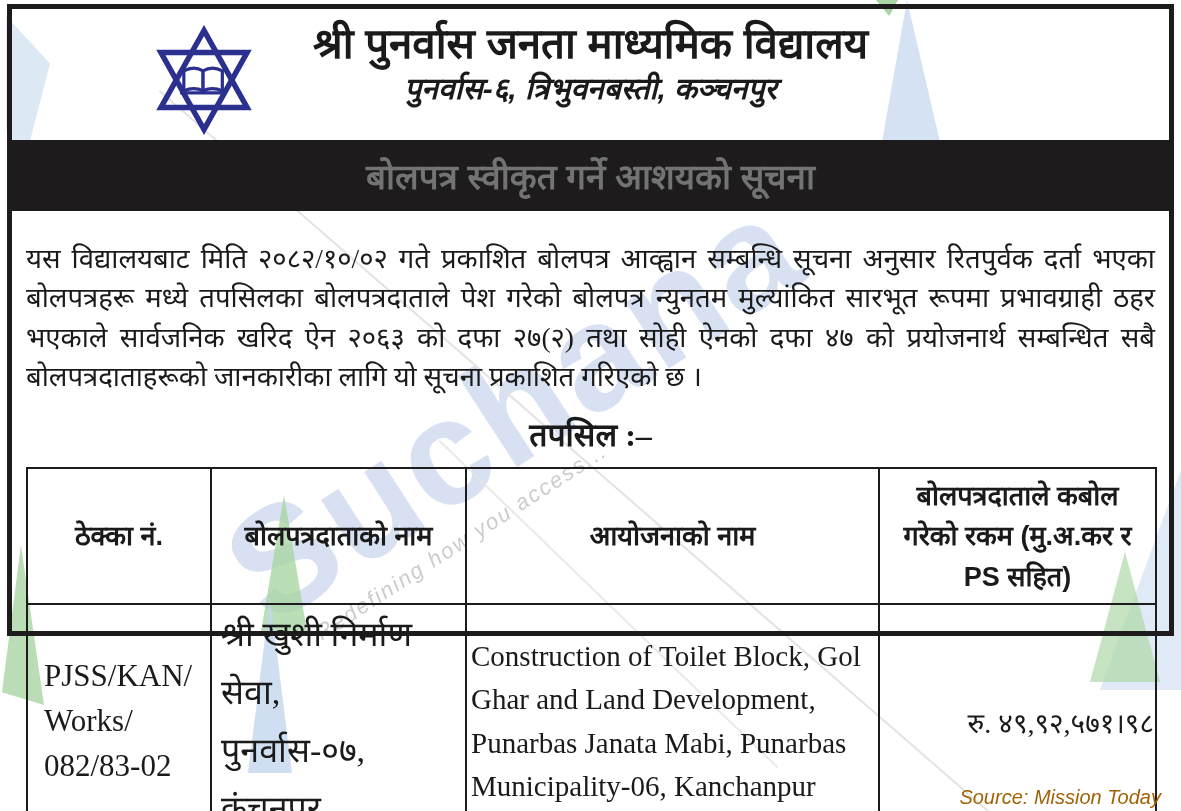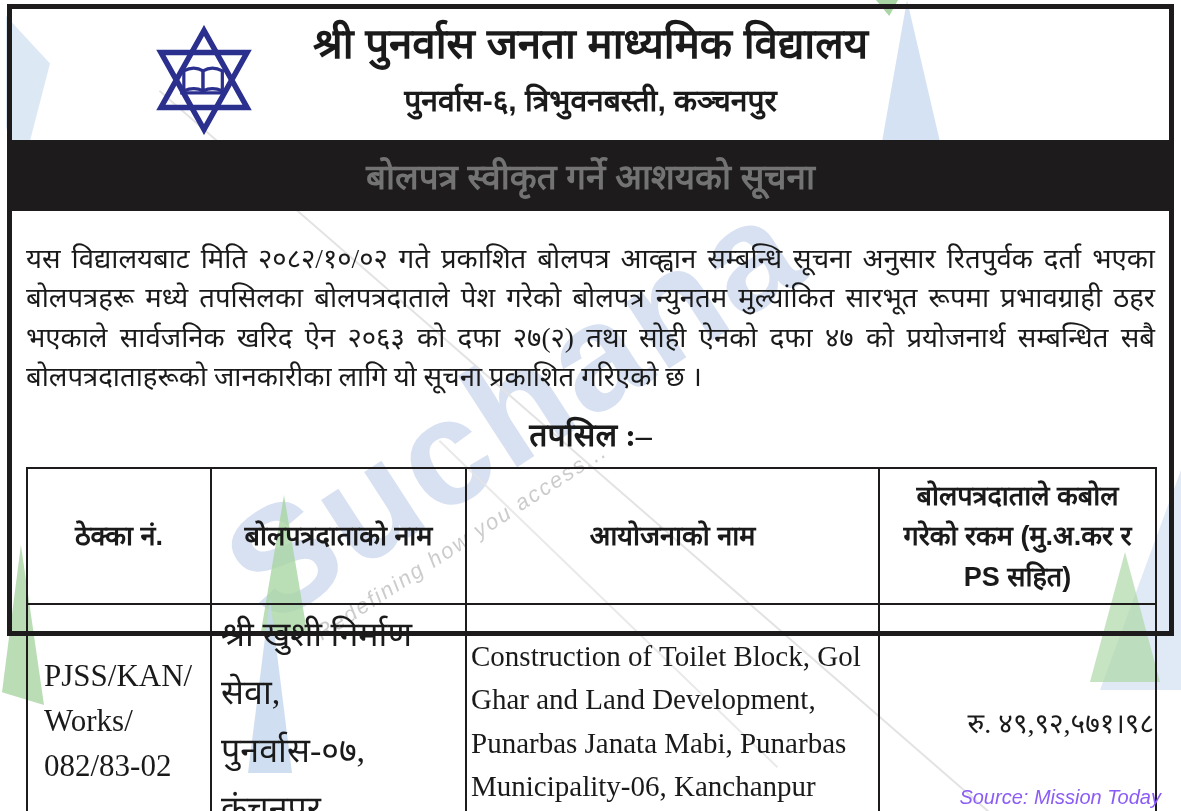--- a/index.html
+++ b/index.html
@@ -41,21 +41,21 @@
   .wm-lineB{left:440px;top:440px;width:470px;transform:rotate(44deg);opacity:.8;}
   
   .doc{
     position:absolute;left:7px;top:4px;width:1167px;height:632px;
     border:5px solid #1d1b1c;box-sizing:border-box;z-index:1;background:transparent;
   }
   .header-block{position:relative;height:131px;}
   .logo{position:absolute;left:133px;top:16px;width:118px;height:110px;}
   .titles{text-align:center;padding-top:12px;}
   .title-main{font-size:42px;font-weight:bold;line-height:1.1;}
-  .title-sub{font-size:30px;font-weight:bold;margin-top:12px;}
+  .title-sub{font-size:30px;font-weight:bold;font-style:italic;}
   .banner{
     background:#1d1b1c;color:#737373;height:71px;display:flex;
     align-items:center;justify-content:center;font-size:35px;font-weight:bold;
   }
   .notice-body{
     margin:28px 14px 8px 14px;font-size:27.5px;line-height:1.43;text-align:justify;
     font-family:Liberation Serif, serif;
   }
   .tapasil{
     text-align:center;font-weight:bold;font-size:32px;margin:16px 0 12px 0;
@@ -77,21 +77,21 @@
   }
   td.cell-bidder{font-size:34px;line-height:1.7;padding-left:9px;
     font-family:"Liberation Serif",serif;}
   td.cell-project{
     font-family:"Liberation Serif",serif;font-size:29px;line-height:1.5;
     padding:6px 4px;
   }
   td.cell-amount{text-align:right;font-size:28px;font-family:"Liberation Serif",serif;}
   .source{
     position:absolute;right:20px;bottom:2px;font-style:italic;font-size:20px;
-    color:#8b5cf6;z-index:2;
+    color:#a16207;z-index:2;
   }
 </style>
 </head>
 <body>
 
 <div>
   <div class="wm wm-suchana">Suchana</div>
   <div class="wm wm-tagline">Redefining how you access...</div>
   <div class="wm-shape wm-sail-tr"></div>
   <div class="wm-shape wm-green-tip"></div>

